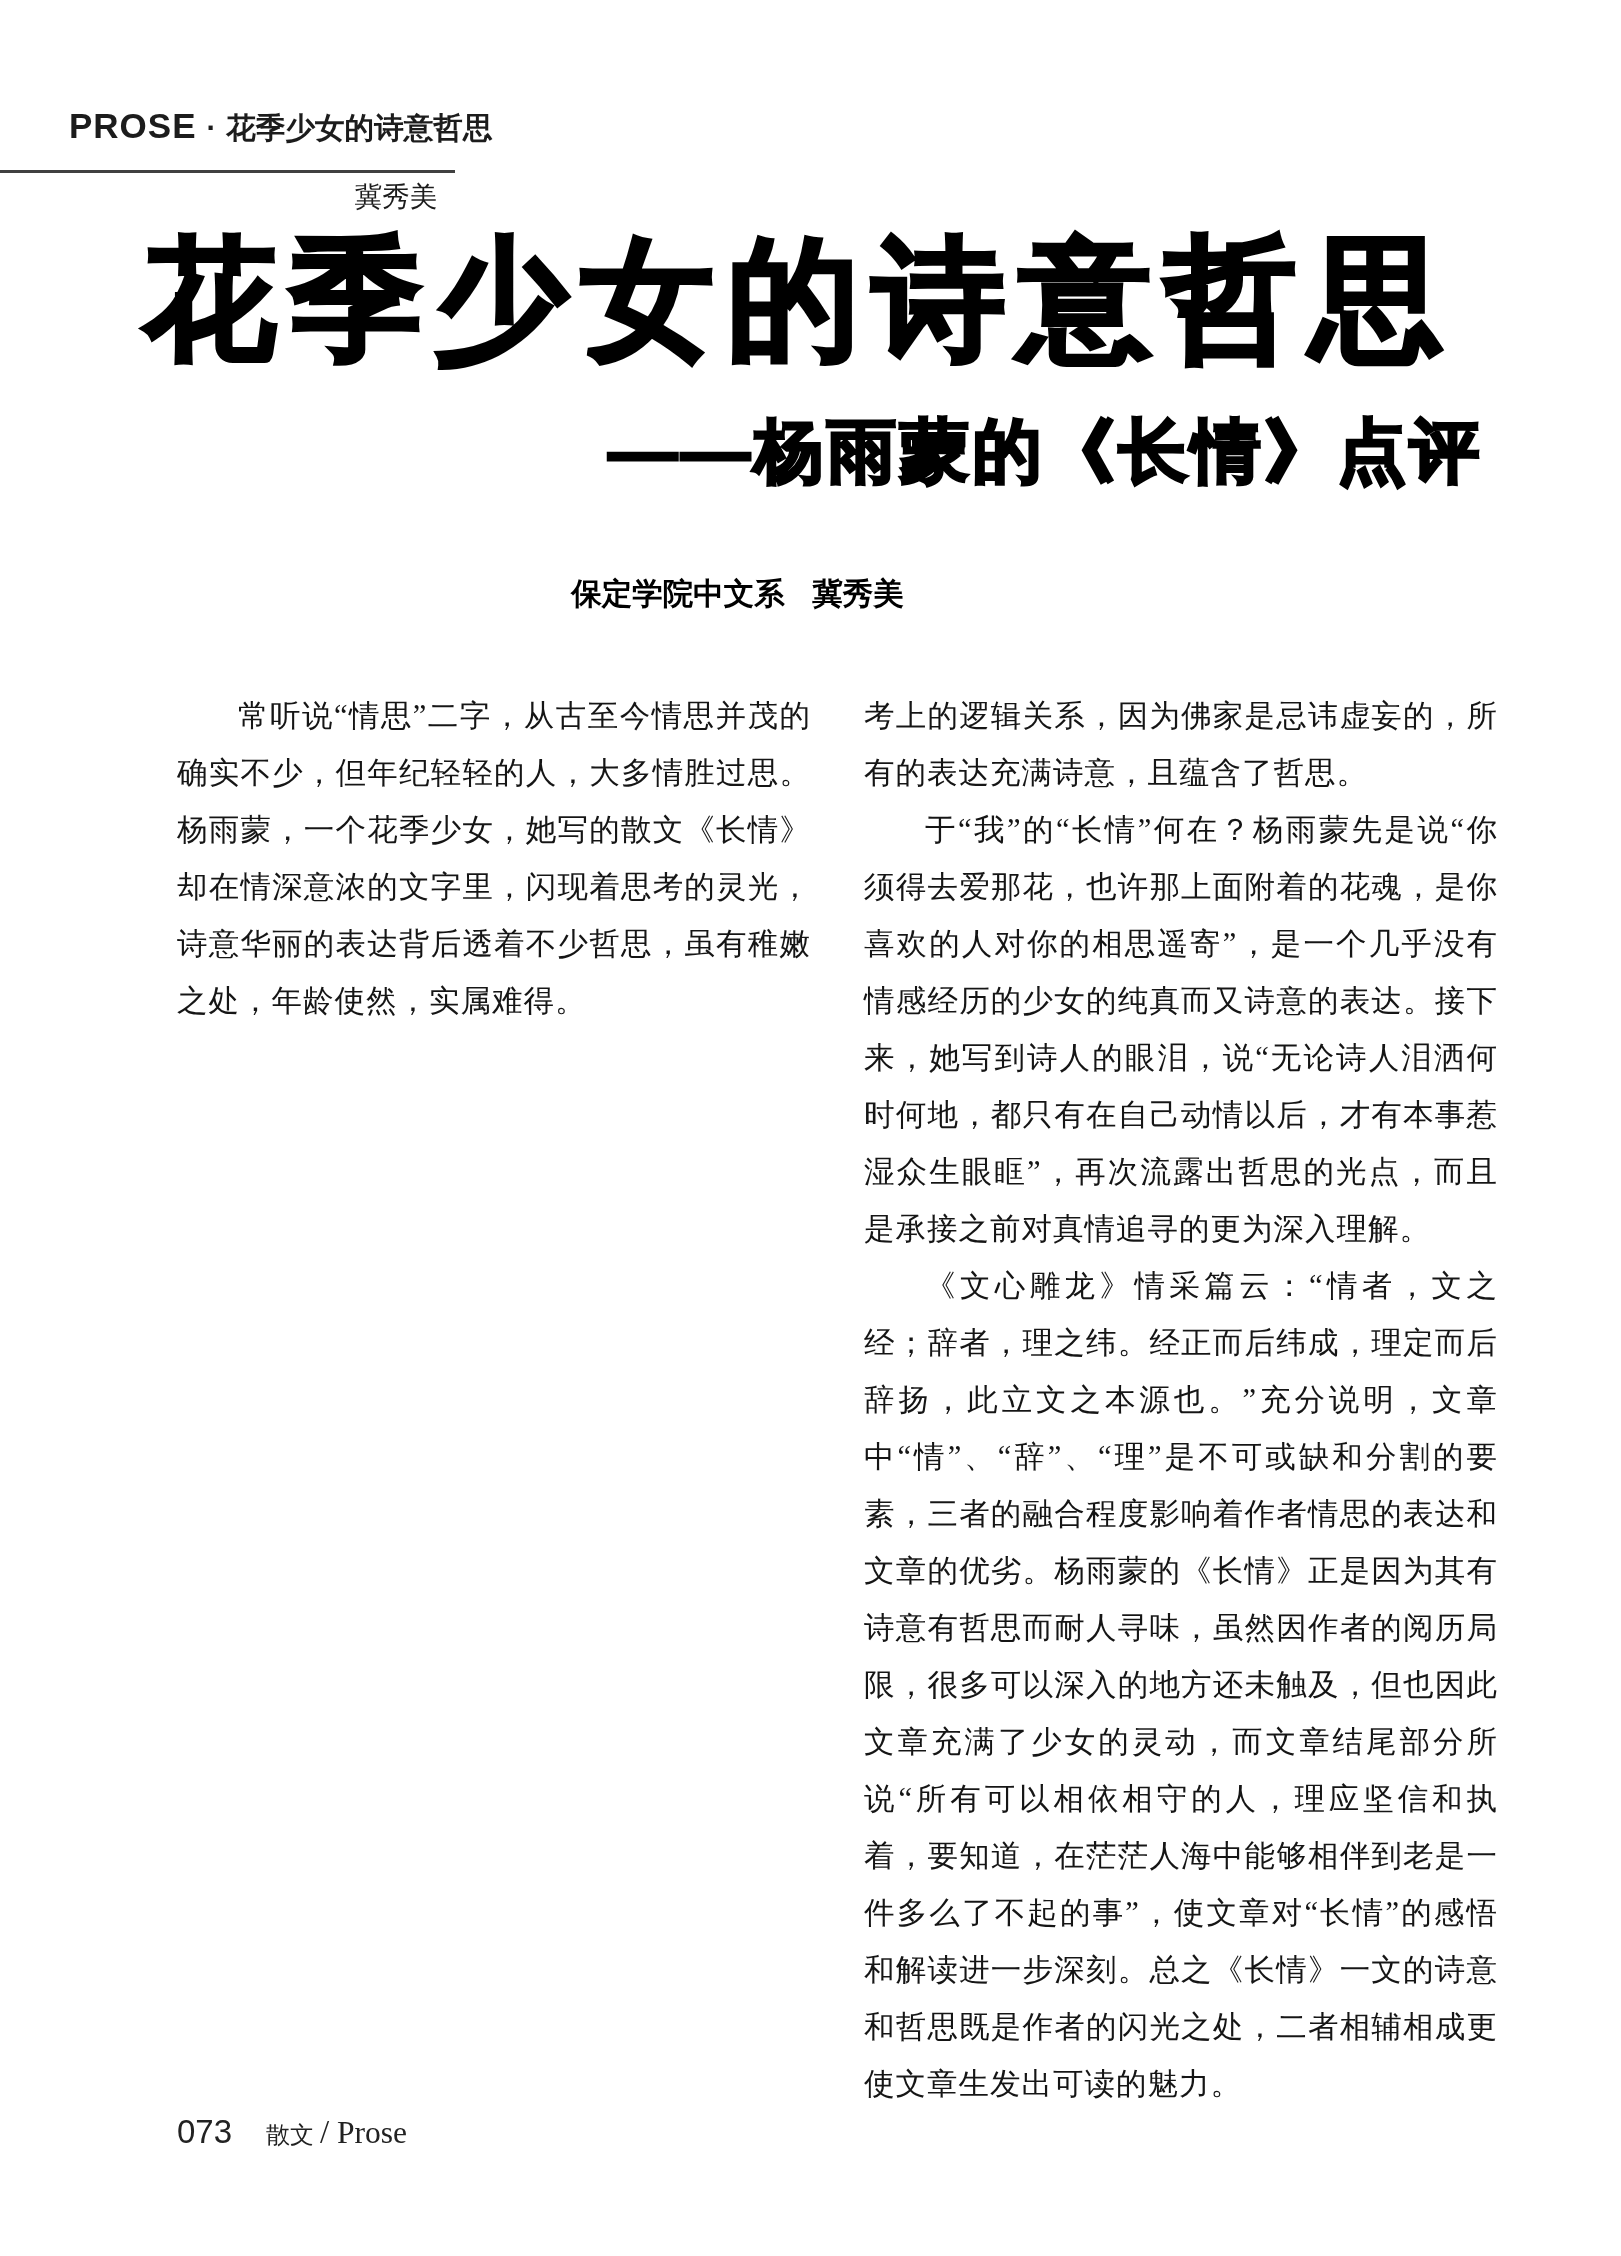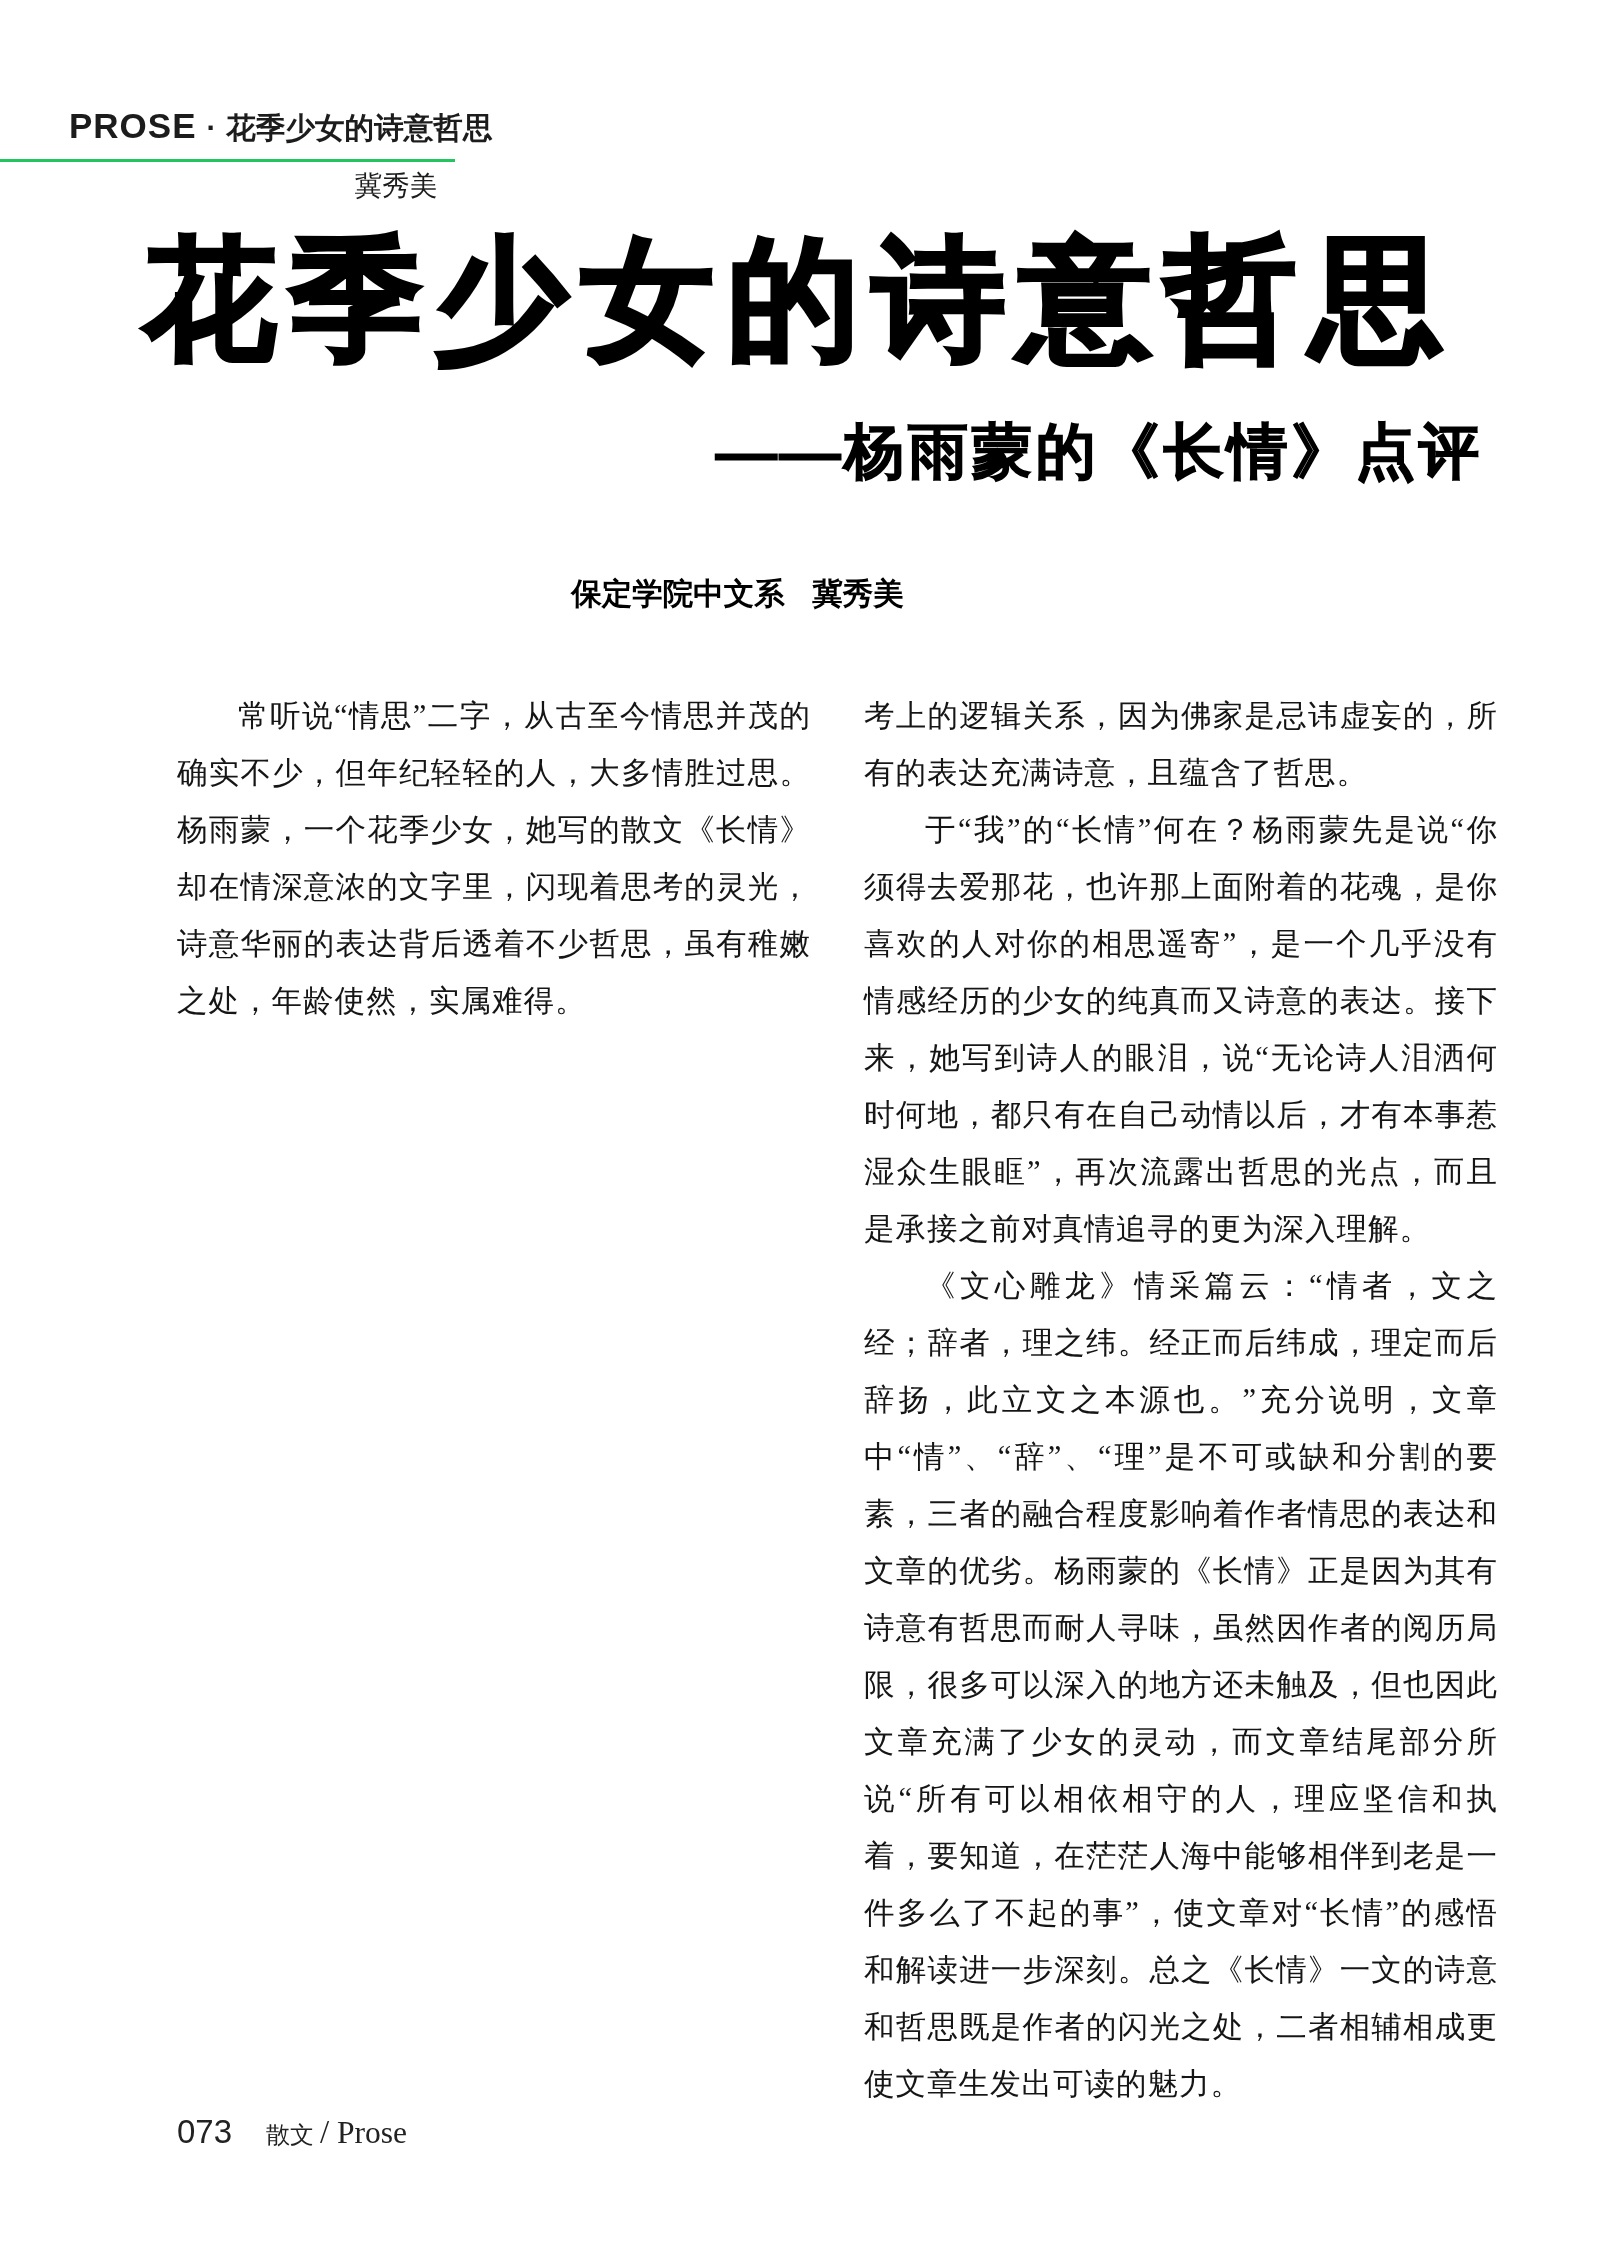--- a/index.html
+++ b/index.html
@@ -19,22 +19,22 @@
   
   .page-header {
     position: absolute;
     left: 0;
     top: 108px;
     width: 455px;
   }
   .header-row {
     padding-left: 69px;
     white-space: nowrap;
-    border-bottom: 3px solid #22c55e;
-    padding-bottom: 9px;
+    border-bottom: 3px solid #404040;
+    padding-bottom: 20px;
     line-height: 35px;
   }
   .prose-en {
     font-family: "Liberation Sans", sans-serif;
     font-weight: bold;
     font-size: 35px;
     letter-spacing: 1px;
   }
   .header-sep {
     font-family: "Liberation Sans", sans-serif;
@@ -68,22 +68,22 @@
     letter-spacing: 13.8px;
     white-space: nowrap;
     color: #000;
     -webkit-text-stroke: 3.9px #000;
   }
   .sub-title {
     position: absolute;
     right: 138px;
     top: 404px;
     font-family: "Liberation Sans", "DejaVu Sans", sans-serif;
-    font-weight: 400;
-    font-size: 60px;
+    font-weight: 700;
+    font-size: 69px;
     line-height: 95px;
     letter-spacing: 3.9px;
     white-space: nowrap;
     color: #000;
     -webkit-text-stroke: 3px #000;
   }
   .byline {
     position: absolute;
     left: 0;
     top: 574px;

